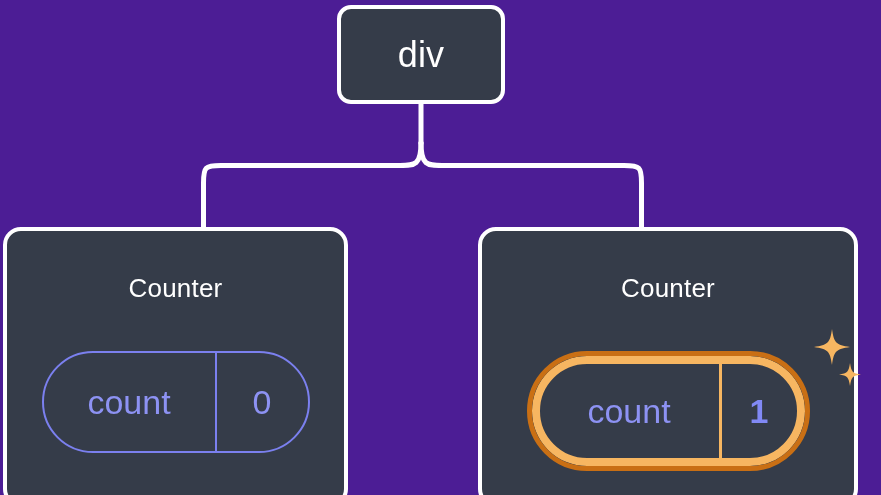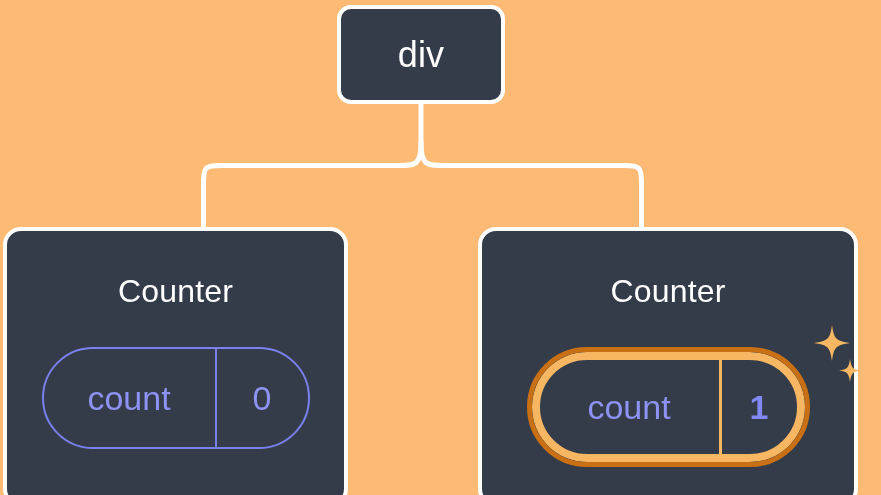--- a/index.html
+++ b/index.html
@@ -10,21 +10,21 @@
   body {
     width: 881px;
     height: 495px;
     overflow: hidden;
     font-family: "Liberation Sans", sans-serif;
   }
   #stage {
     position: relative;
     width: 881px;
     height: 495px;
-    background: #fdba74;
+    background: #4c1d95;
     overflow: hidden;
   }
 
   
   #connectors {
     position: absolute;
     left: 0;
     top: 0;
     width: 881px;
     height: 495px;
@@ -63,24 +63,24 @@
   .child {
     top: 227px;
     height: 280px;
     padding-top: 44px;
   }
   #node-counter-left  { left: 3px;   width: 345px; }
   #node-counter-right { left: 478px; width: 380px; }
 
   .child-title {
     color: #ffffff;
-    font-size: 32px;
+    font-size: 26px;
     line-height: 1;
     letter-spacing: 0.2px;
-    margin-bottom: 24px;
+    margin-bottom: 34px;
   }
 
   
   .pill-wrap {
     position: relative;
     display: flex;
     justify-content: center;
   }
   .pill {
     box-sizing: border-box;

